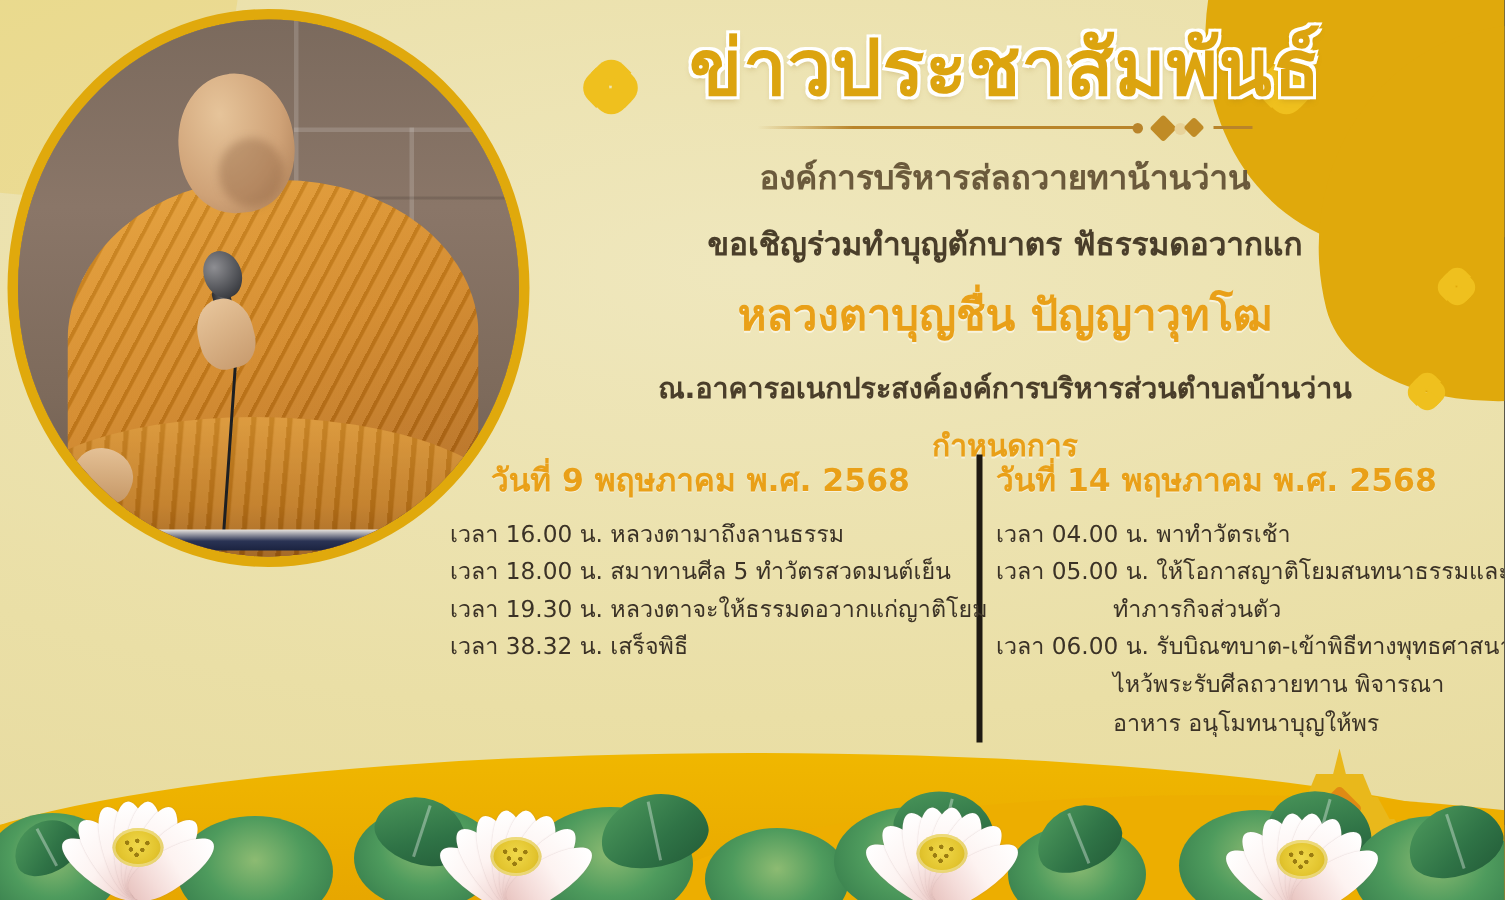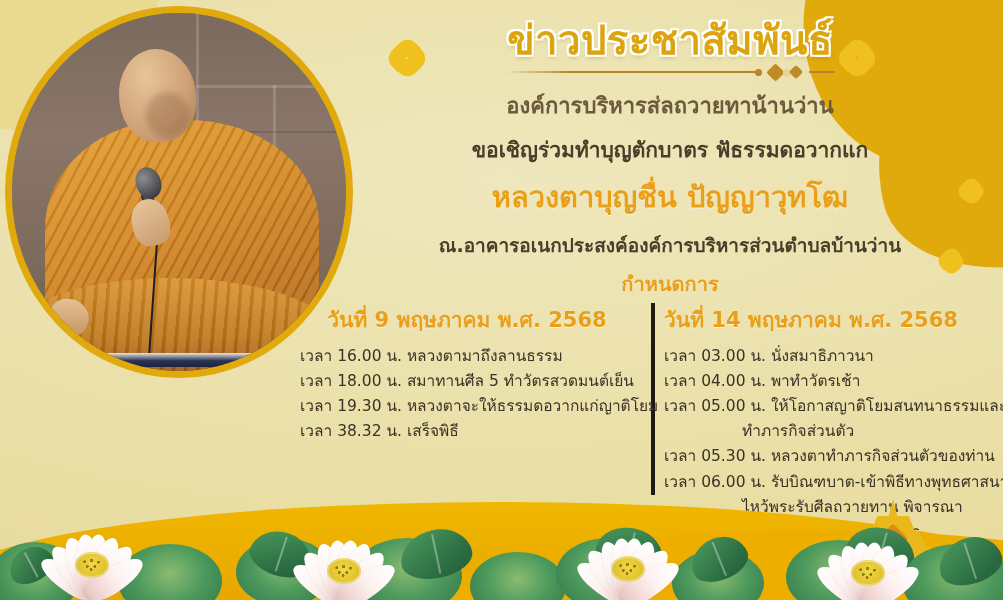--- a/index.html
+++ b/index.html
@@ -131,21 +131,21 @@
     position:absolute;left:6%;bottom:1%;width:88%;height:4%;
     background:linear-gradient(180deg,#e9e5df,#2a3354 55%,#1b2340);
     border-radius:3px;
   }
 
   
   .header{
     position:absolute;left:360px;top:18px;width:620px;text-align:center;
   }
   .title-main{
-    font-size:40px;font-weight:700;letter-spacing:.5px;
+    font-size:52px;font-weight:700;letter-spacing:.5px;
     color:#dca40f;
     text-shadow:
       -2px -2px 0 #fff, 2px -2px 0 #fff, -2px 2px 0 #fff, 2px 2px 0 #fff,
       0 3px 4px rgba(150,110,20,.35);
     line-height:1.1;
   }
   .title-rule{
     position:relative;width:330px;height:12px;margin:4px auto 10px;
   }
   .title-rule .bar{
@@ -358,25 +358,23 @@
   <div class="sched">
     <div class="col col-left">
       <div class="col-date">วันที่ 9 พฤษภาคม พ.ศ. 2568</div>
       <div class="sched-line">เวลา 16.00 น. หลวงตามาถึงลานธรรม</div>
       <div class="sched-line">เวลา 18.00 น. สมาทานศีล 5 ทำวัตรสวดมนต์เย็น</div>
       <div class="sched-line">เวลา 19.30 น. หลวงตาจะให้ธรรมดอวากแก่ญาติโยม</div>
       <div class="sched-line">เวลา 38.32 น. เสร็จพิธี</div>
     </div>
     <div class="col col-right">
       <div class="col-date">วันที่ 14 พฤษภาคม พ.ศ. 2568</div>
-      <div class="sched-line">เวลา 03.00 น. นั่งสมาธิภาวนา</div>
       <div class="sched-line">เวลา 04.00 น. พาทำวัตรเช้า</div>
       <div class="sched-line">เวลา 05.00 น. ให้โอกาสญาติโยมสนทนาธรรมและ</div>
       <div class="sched-line indent">ทำภารกิจส่วนตัว</div>
-      <div class="sched-line">เวลา 05.30 น. หลวงตาทำภารกิจส่วนตัวของท่าน</div>
       <div class="sched-line">เวลา 06.00 น. รับบิณฑบาต-เข้าพิธีทางพุทธศาสนา</div>
       <div class="sched-line indent">ไหว้พระรับศีลถวายทาน พิจารณา</div>
       <div class="sched-line indent">อาหาร อนุโมทนาบุญให้พร</div>
     </div>
   </div>
 
   <div class="bottom-band">
     <div class="band-gold"></div>
     <div class="band-gold2"></div>
 

